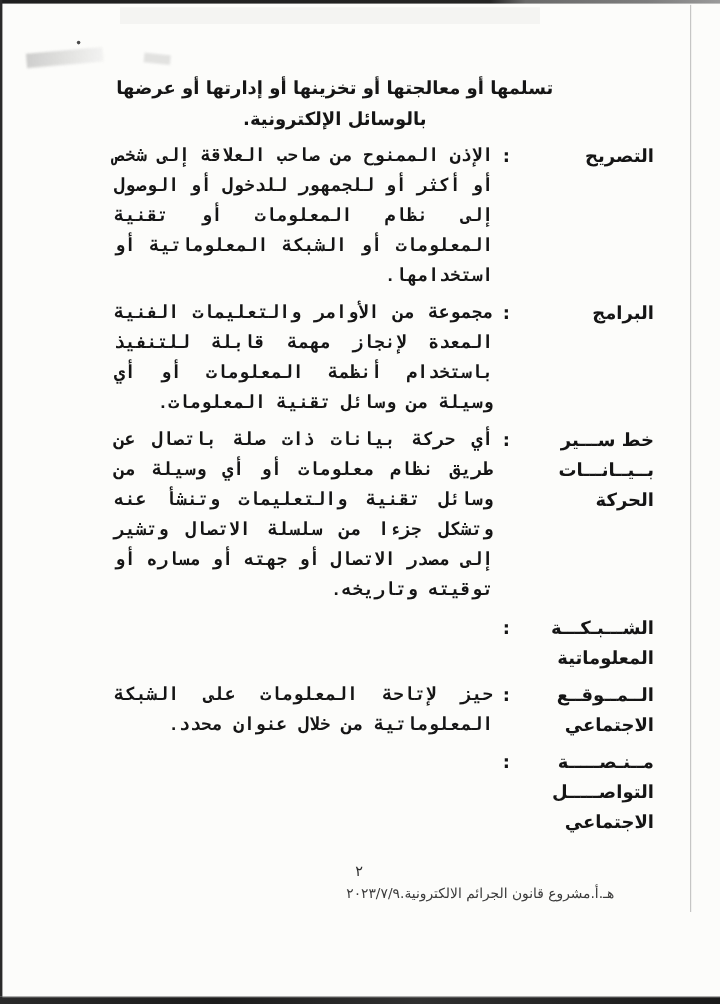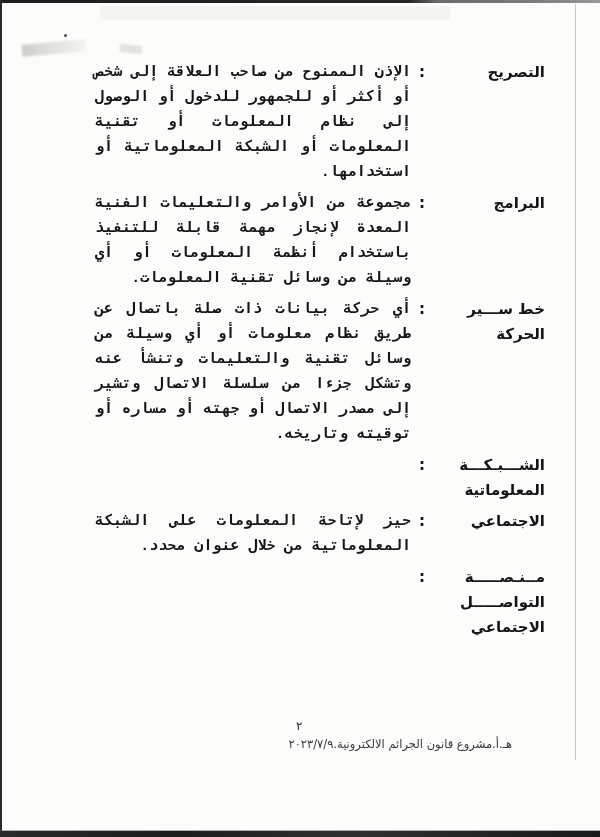--- a/index.html
+++ b/index.html
@@ -123,56 +123,62 @@
 
   <div class="scan-top-edge"></div>
   <div class="scan-left-edge"></div>
   <div class="scan-ghost-strip"></div>
   <div class="scan-right-fold"></div>
   <div class="pencil-dot"></div>
   <div class="pencil-smudge-1"></div>
   <div class="pencil-smudge-2"></div>
 
   <div class="content">
+    <div class="intro">
+      <div>تسلمها أو معالجتها أو تخزينها أو إدارتها أو عرضها</div>
+      <div>بالوسائل الإلكترونية.</div>
+    </div>
     <div id="entries">
   <div class="entry">
     <div class="term">
             <div>التصريح</div>
           </div>
     <div class="colon">:</div>
     <div class="definition">الإذن الممنوح من صاحب العلاقة إلى شخص أو أكثر أو للجمهور للدخول أو الوصول إلى نظام المعلومات أو تقنية المعلومات أو الشبكة المعلوماتية أو استخدامها.</div>
   </div>
 
   <div class="entry">
     <div class="term">
             <div>البرامج</div>
           </div>
     <div class="colon">:</div>
     <div class="definition">مجموعة من الأوامر والتعليمات الفنية المعدة لإنجاز مهمة قابلة للتنفيذ باستخدام أنظمة المعلومات أو أي وسيلة من وسائل تقنية المعلومات.</div>
   </div>
 
   <div class="entry">
     <div class="term">
             <div>خط ســـير</div>
+            <div>بــيــانـــات</div>
             <div>الحركة</div>
           </div>
     <div class="colon">:</div>
     <div class="definition">أي حركة بيانات ذات صلة باتصال عن طريق نظام معلومات أو أي وسيلة من وسائل تقنية والتعليمات وتنشأ عنه وتشكل جزءا من سلسلة الاتصال وتشير إلى مصدر الاتصال أو جهته أو مساره أو توقيته وتاريخه.</div>
   </div>
 
   <div class="entry">
     <div class="term">
             <div>الشـــبـكـــة</div>
             <div>المعلوماتية</div>
           </div>
     <div class="colon">:</div>
   </div>
 
   <div class="entry">
     <div class="term">
+            <div>الــمــوقــع</div>
             <div>الاجتماعي</div>
           </div>
     <div class="colon">:</div>
     <div class="definition">حيز لإتاحة المعلومات على الشبكة المعلوماتية من خلال عنوان محدد.</div>
   </div>
 
   <div class="entry">
     <div class="term">
             <div>مــنـصـــــة</div>
             <div>التواصـــــل</div>

